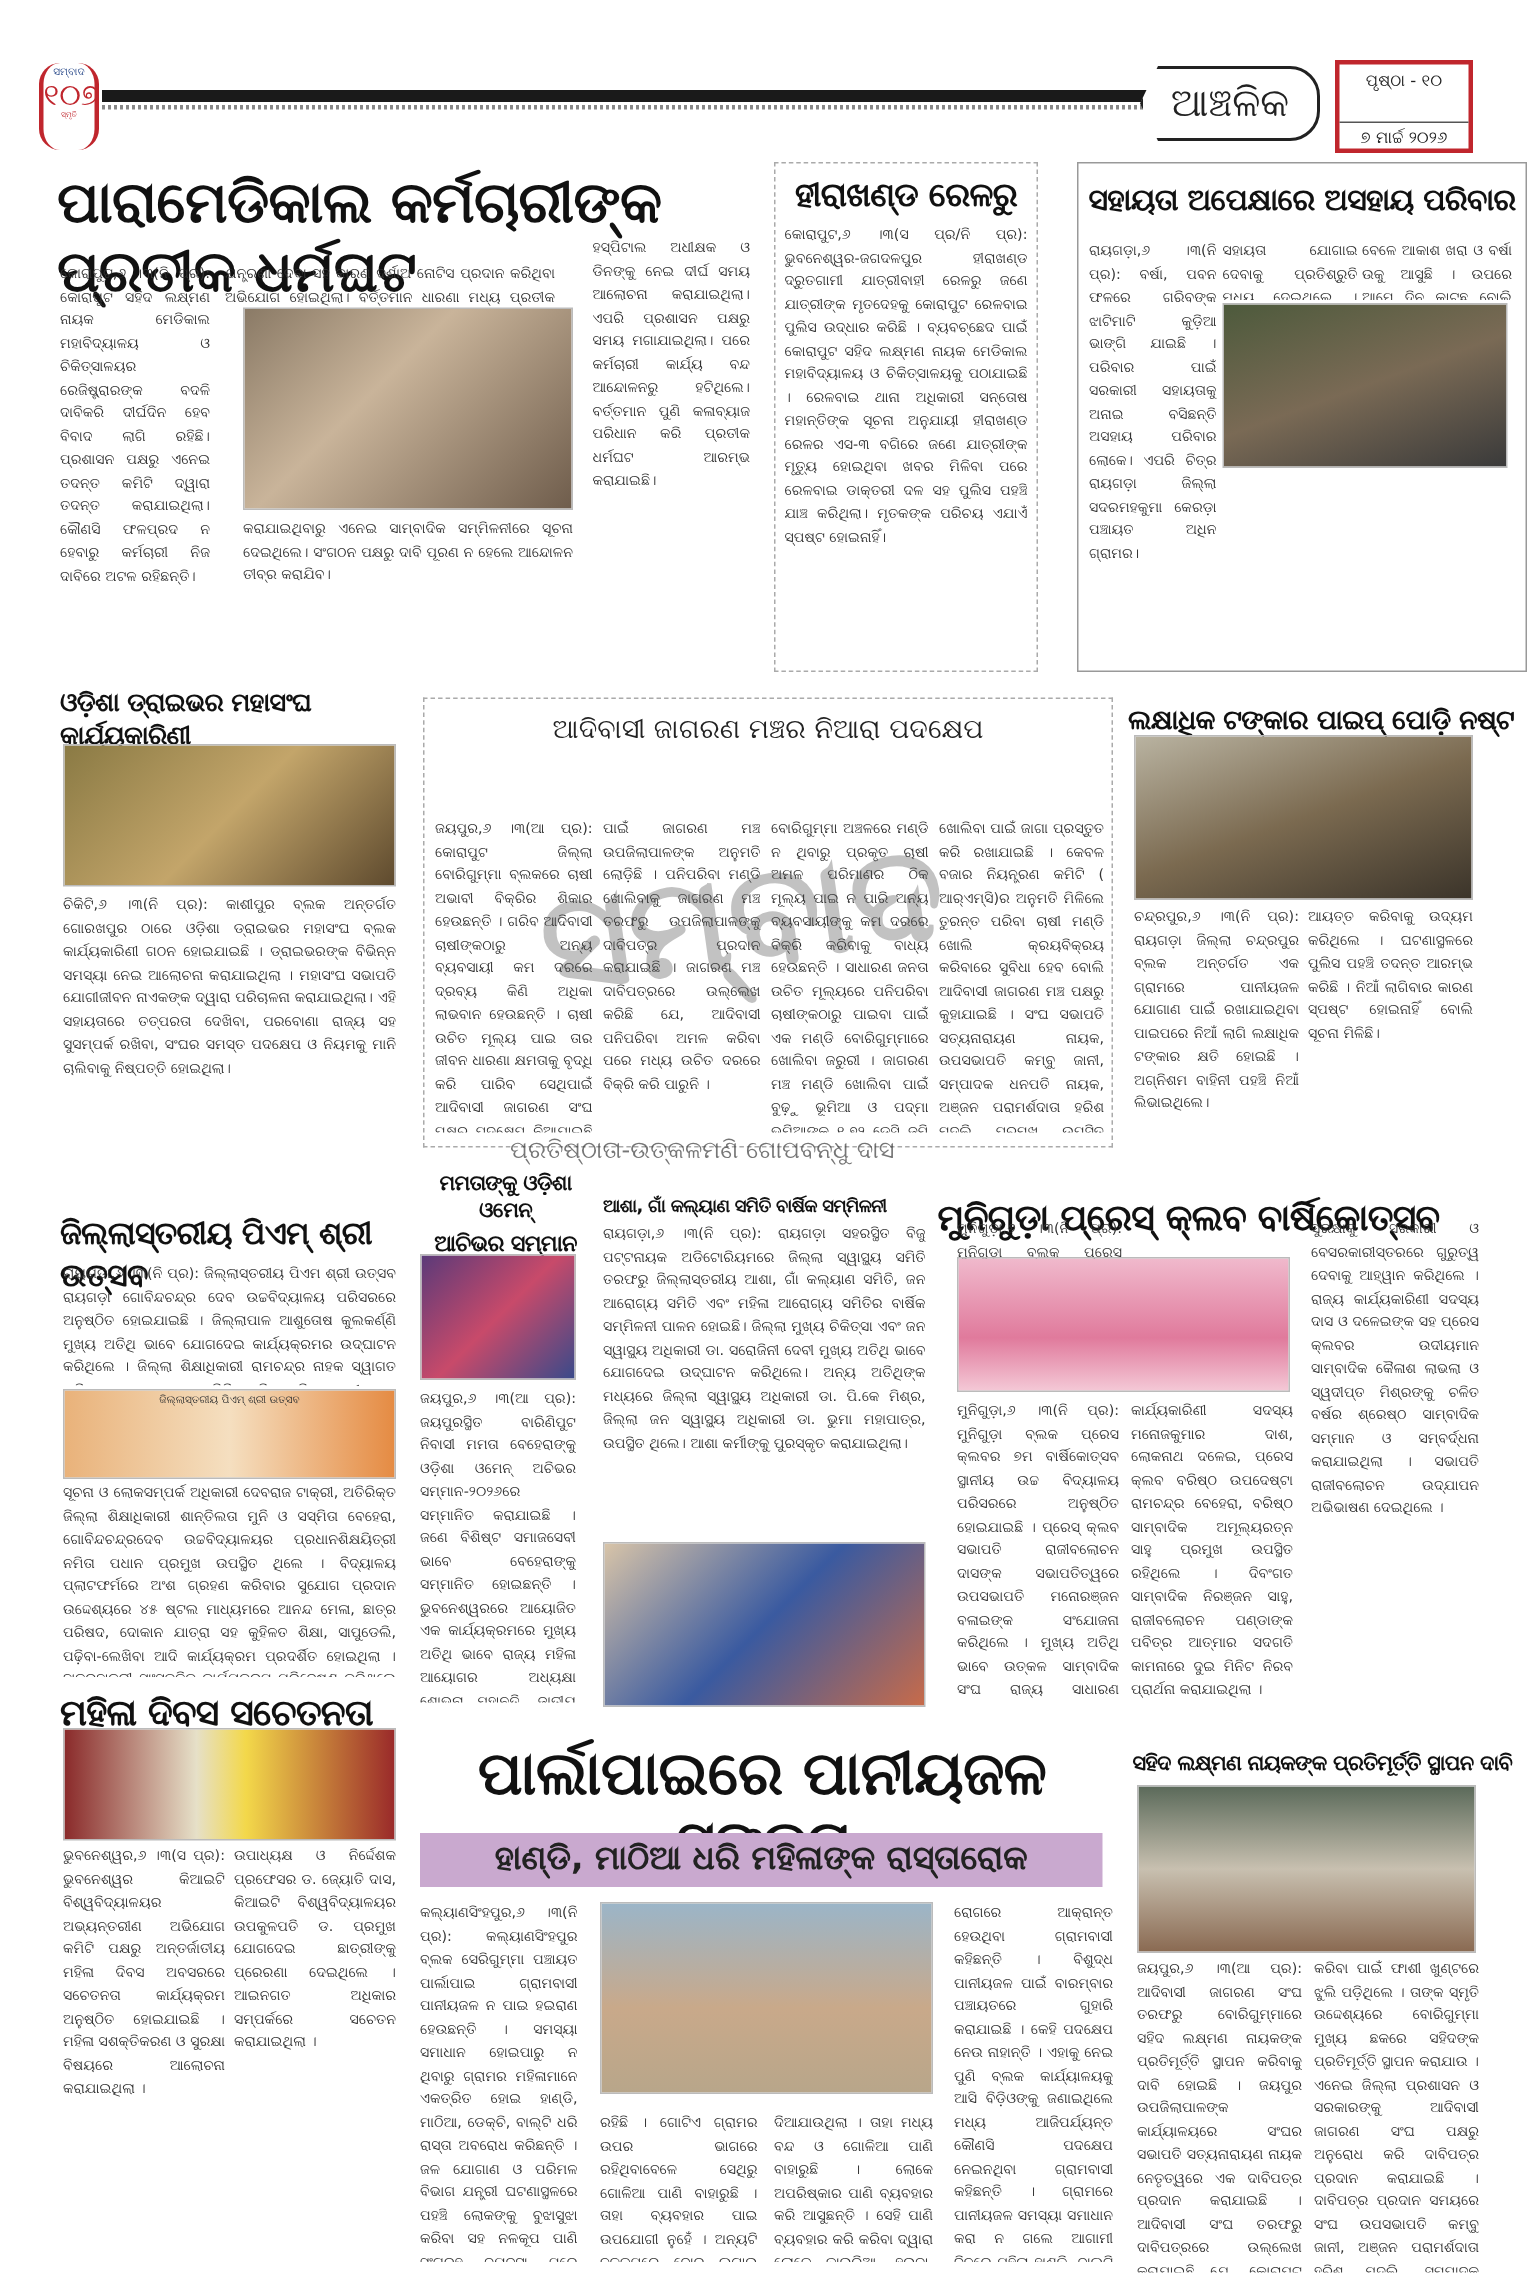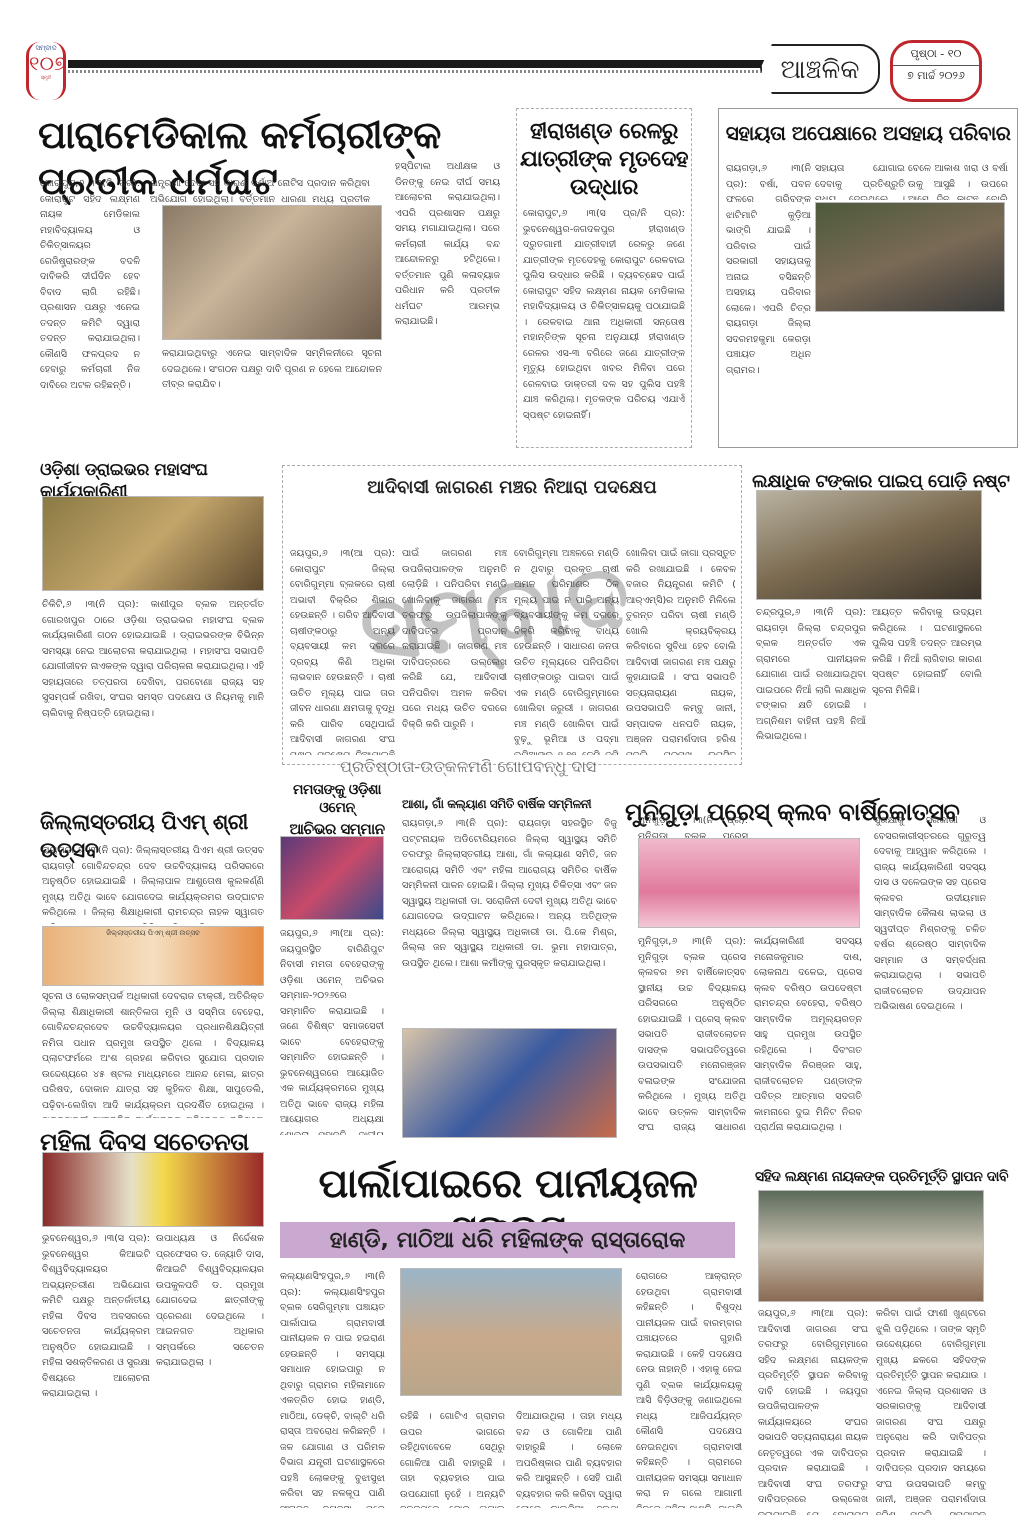--- a/index.html
+++ b/index.html
@@ -6,22 +6,22 @@
   body{width:1024px;height:1520px;background:#fff;font-family:"DejaVu Sans",sans-serif;color:#222;position:relative;overflow:hidden}
   .abs{position:absolute}
   
   .logo{left:26px;top:42px;width:40px;height:58px;border-left:3px solid #c0262d;border-right:3px solid #c0262d;border-radius:14px;text-align:center}
   .logo .paper{font-size:7px;color:#2a4a8a;margin-top:2px}
   .logo .num{font-size:20px;font-weight:normal;color:#c0262d;line-height:22px}
   .logo .yrs{font-size:5px;color:#c0262d}
   .rule{left:68px;top:60px;width:700px;height:8px;background:#1a1a1a}
   .rule2{left:68px;top:70px;width:700px;height:3px;background:repeating-linear-gradient(90deg,#888 0 2px,#fff 2px 4px)}
   .section{left:760px;top:44px;width:120px;height:50px;border:2px solid #222;border-radius:6px 20px 20px 6px;font-size:26px;font-weight:normal;text-align:center;line-height:46px;background:#fff;clip-path:polygon(10% 0,100% 0,100% 100%,10% 100%,0 50%)}
-  .pageinfo{left:890px;top:40px;width:92px;height:62px;border:3px solid #c0262d;border-radius:22px;text-align:center;font-size:11px;line-height:14px;padding-top:4px}
-  .pageinfo .date{border-top:1px solid #555;margin-top:4px;padding-top:3px}
+  .pageinfo{left:890px;top:40px;width:92px;height:62px;border:3px solid #c0262d;border-radius:0;text-align:center;font-size:11px;line-height:14px;padding-top:4px}
+  .pageinfo .date{border-top:1px solid #555;margin-top:20px;padding-top:3px}
   
   h1,h2,h3{font-weight:bold;color:#111;letter-spacing:-0.5px}
   .hl-xl{font-size:38px;line-height:46px}
   .hl-lg{font-size:30px;line-height:36px}
   .hl-md{font-size:22px;line-height:28px}
   .hl-sm{font-size:17px;line-height:22px}
   .text{font-size:9.5px;line-height:15.5px;color:#333;text-align:justify;overflow:hidden}
   .photo{background:linear-gradient(135deg,#8a7a66,#c9b49a 40%,#6f5d4c);border:1px solid #bbb}
   .boxed{border:1px solid #999}
   .dotted{border:1px dashed #aaa}
@@ -49,40 +49,39 @@
   <h1 class="hl-xl">ପାରାମେଡିକାଲ କର୍ମଚାରୀଙ୍କ ପ୍ରତୀକ ଧର୍ମଘଟ</h1>
 </div>
 <div class="abs text" style="left:40px;top:175px;width:100px;height:270px">କୋରାପୁଟ,୬ ।୩(ନି ପ୍ର): କୋରାପୁଟ ସହିଦ ଲକ୍ଷ୍ମଣ ନାୟକ ମେଡିକାଲ ମହାବିଦ୍ୟାଳୟ ଓ ଚିକିତ୍ସାଳୟର ରେଜିଷ୍ଟ୍ରାରଙ୍କ ବଦଳି ଦାବିକରି ଦୀର୍ଘଦିନ ହେବ ବିବାଦ ଲାଗି ରହିଛି। ପ୍ରଶାସନ ପକ୍ଷରୁ ଏନେଇ ତଦନ୍ତ କମିଟି ଦ୍ୱାରା ତଦନ୍ତ କରାଯାଇଥିଲା। କୌଣସି ଫଳପ୍ରଦ ନ ହେବାରୁ କର୍ମଚାରୀ ନିଜ ଦାବିରେ ଅଟଳ ରହିଛନ୍ତି।</div>
 <div class="abs text" style="left:150px;top:175px;width:220px;height:30px">ଯନ୍ତ୍ରଣା ଦେବା ସହ କାରଣ ଦର୍ଶାଅ ନୋଟିସ ପ୍ରଦାନ କରିଥିବା ଅଭିଯୋଗ ହୋଇଥିଲା। ବର୍ତ୍ତମାନ ଧାରଣା ମଧ୍ୟ ପ୍ରତୀକ ଧର୍ମଘଟ ଆରମ୍ଭ କରିଛନ୍ତି।</div>
 <div class="abs photo" style="left:162px;top:205px;width:220px;height:135px"></div>
 <div class="abs text" style="left:162px;top:345px;width:220px;height:100px">କରାଯାଇଥିବାରୁ ଏନେଇ ସାମ୍ବାଦିକ ସମ୍ମିଳନୀରେ ସୂଚନା ଦେଇଥିଲେ। ସଂଗଠନ ପକ୍ଷରୁ ଦାବି ପୂରଣ ନ ହେଲେ ଆନ୍ଦୋଳନ ତୀବ୍ର କରାଯିବ।</div>
 <div class="abs text" style="left:395px;top:158px;width:105px;height:270px">ହସ୍ପିଟାଲ ଅଧୀକ୍ଷକ ଓ ଡିନଙ୍କୁ ନେଇ ଦୀର୍ଘ ସମୟ ଆଲୋଚନା କରାଯାଇଥିଲା। ଏପରି ପ୍ରଶାସନ ପକ୍ଷରୁ ସମୟ ମଗାଯାଇଥିଲା। ପରେ କର୍ମଚାରୀ କାର୍ଯ୍ୟ ବନ୍ଦ ଆନ୍ଦୋଳନରୁ ହଟିଥିଲେ। ବର୍ତ୍ତମାନ ପୁଣି କଳାବ୍ୟାଜ ପରିଧାନ କରି ପ୍ରତୀକ ଧର୍ମଘଟ ଆରମ୍ଭ କରାଯାଇଛି।</div>
 
 <div class="abs dotted" style="left:516px;top:108px;width:176px;height:340px">
   <h2 class="hl-md" style="text-align:center;margin-top:8px">ହୀରାଖଣ୍ଡ ରେଳରୁ</h2>
-  <h2 class="hl-md" style="text-align:center">ଯାତ୍ରୀଙ୍କ ମୃତଦେହ ଉଦ୍ଧାର</h2>
   <div class="text" style="padding:4px 6px;height:265px">କୋରାପୁଟ,୬ ।୩(ସ ପ୍ର/ନି ପ୍ର): ଭୁବନେଶ୍ୱର-ଜଗଦଳପୁର ହୀରାଖଣ୍ଡ ଦ୍ରୁତଗାମୀ ଯାତ୍ରୀବାହୀ ରେଳରୁ ଜଣେ ଯାତ୍ରୀଙ୍କ ମୃତଦେହକୁ କୋରାପୁଟ ରେଳବାଇ ପୁଲିସ ଉଦ୍ଧାର କରିଛି । ବ୍ୟବଚ୍ଛେଦ ପାଇଁ କୋରାପୁଟ ସହିଦ ଲକ୍ଷ୍ମଣ ନାୟକ ମେଡିକାଲ ମହାବିଦ୍ୟାଳୟ ଓ ଚିକିତ୍ସାଳୟକୁ ପଠାଯାଇଛି । ରେଳବାଇ ଥାନା ଅଧିକାରୀ ସନ୍ତୋଷ ମହାନ୍ତିଙ୍କ ସୂଚନା ଅନୁଯାୟୀ ହୀରାଖଣ୍ଡ ରେଳର ଏସ-୩ ବଗିରେ ଜଣେ ଯାତ୍ରୀଙ୍କ ମୃତ୍ୟୁ ହୋଇଥିବା ଖବର ମିଳିବା ପରେ ରେଳବାଇ ଡାକ୍ତରୀ ଦଳ ସହ ପୁଲିସ ପହଞ୍ଚି ଯାଞ୍ଚ କରିଥିଲା। ମୃତକଙ୍କ ପରିଚୟ ଏଯାଏଁ ସ୍ପଷ୍ଟ ହୋଇନାହିଁ।</div>
 </div>
 
 <div class="abs boxed" style="left:718px;top:108px;width:300px;height:340px">
   <h2 class="hl-md" style="text-align:center;margin-top:10px;font-size:20px">ସହାୟତା ଅପେକ୍ଷାରେ ଅସହାୟ ପରିବାର</h2>
 </div>
 <div class="abs text" style="left:726px;top:160px;width:85px;height:280px">ରାୟଗଡ଼ା,୬ ।୩(ନି ପ୍ର): ବର୍ଷା, ପବନ ଫଳରେ ଗରିବଙ୍କ ଝାଟିମାଟି କୁଡ଼ିଆ ଭାଙ୍ଗି ଯାଇଛି । ପରିବାର ପାଇଁ ସରକାରୀ ସହାୟତାକୁ ଅନାଇ ବସିଛନ୍ତି ଅସହାୟ ପରିବାର ଲୋକେ। ଏପରି ଚିତ୍ର ରାୟଗଡ଼ା ଜିଲ୍ଲା ସଦରମହକୁମା କେରଡ଼ା ପଞ୍ଚାୟତ ଅଧିନ ଗ୍ରାମର।</div>
 <div class="abs text" style="left:815px;top:160px;width:90px;height:40px">ସହାୟତା ଯୋଗାଇ ଦେବାକୁ ପ୍ରତିଶ୍ରୁତି ମଧ୍ୟ ଦେଇଥିଲେ । ଦୀର୍ଘଦିନ ବିତିଗଲାଣି ସହାୟତା ମିଳିନାହିଁ।</div>
 <div class="abs photo" style="left:815px;top:202px;width:190px;height:110px;background:linear-gradient(160deg,#4d5a3c,#7a6a55 50%,#3a3a3a)"></div>
 <div class="abs text" style="left:908px;top:160px;width:100px;height:40px">ବେଳେ ଆକାଶ ଖରା ଓ ବର୍ଷା ଉକୁ ଆସୁଛି । ଉପରେ ଆମେ ଦିନ କାଟୁଛୁ ବୋଲି ପରିବାର କହିଛନ୍ତି । ସରକାରୀ ସହାୟତା ମିଳିବା ପାଇଁ ଦାବି ହୋଇଛି।</div>
 
 <div class="abs" style="left:40px;top:458px;width:230px">
   <h3 class="hl-sm">ଓଡ଼ିଶା ଡ୍ରାଇଭର ମହାସଂଘ କାର୍ଯ୍ୟକାରିଣୀ</h3>
 </div>
 <div class="abs photo" style="left:42px;top:496px;width:222px;height:95px;background:linear-gradient(135deg,#8a7a44,#c3a56a 50%,#5e4a2e)"></div>
 <div class="abs text" style="left:42px;top:596px;width:222px;height:200px">ଚିକିଟି,୬ ।୩(ନି ପ୍ର): କାଶୀପୁର ବ୍ଲକ ଅନ୍ତର୍ଗତ ଗୋରଖପୁର ଠାରେ ଓଡ଼ିଶା ଡ୍ରାଇଭର ମହାସଂଘ ବ୍ଲକ କାର୍ଯ୍ୟକାରିଣୀ ଗଠନ ହୋଇଯାଇଛି । ଡ୍ରାଇଭରଙ୍କ ବିଭିନ୍ନ ସମସ୍ୟା ନେଇ ଆଲୋଚନା କରାଯାଇଥିଲା । ମହାସଂଘ ସଭାପତି ଯୋଗୀଜୀବନ ନାଏକଙ୍କ ଦ୍ୱାରା ପରିଚାଳନା କରାଯାଇଥିଲା। ଏହି ସହାୟତାରେ ତତ୍ପରତା ଦେଖିବା, ପରବୋଣା ରାଜ୍ୟ ସହ ସୁସମ୍ପର୍କ ରଖିବା, ସଂଘର ସମସ୍ତ ପଦକ୍ଷେପ ଓ ନିୟମକୁ ମାନି ଚାଲିବାକୁ ନିଷ୍ପତ୍ତି ହୋଇଥିଲା।</div>
 
 <div class="abs dotted" style="left:282px;top:465px;width:460px;height:300px">
-  <div style="text-align:center;font-size:18px;font-weight:bold;margin-top:10px">ଆଦିବାସୀ ଜାଗରଣ ମଞ୍ଚର ନିଆରା ପଦକ୍ଷେପ</div>
+  <div style="text-align:center;font-size:18px;font-weight:normal;margin-top:10px">ଆଦିବାସୀ ଜାଗରଣ ମଞ୍ଚର ନିଆରା ପଦକ୍ଷେପ</div>
 </div>
 <div class="abs text" style="left:290px;top:545px;width:105px;height:210px">ଜୟପୁର,୬ ।୩(ଆ ପ୍ର): କୋରାପୁଟ ଜିଲ୍ଲା ବୋରିଗୁମ୍ମା ବ୍ଲକରେ ଚାଷୀ ଅଭାବୀ ବିକ୍ରିର ଶିକାର ହେଉଛନ୍ତି । ଗରିବ ଆଦିବାସୀ ଚାଷୀଙ୍କଠାରୁ ଅନ୍ୟ ବ୍ୟବସାୟୀ କମ ଦରରେ ଦ୍ରବ୍ୟ କିଣି ଅଧିକା ଲାଭବାନ ହେଉଛନ୍ତି । ଚାଷୀ ଉଚିତ ମୂଲ୍ୟ ପାଇ ତାର ଜୀବନ ଧାରଣା କ୍ଷମତାକୁ ବୃଦ୍ଧି କରି ପାରିବ ସେଥିପାଇଁ ଆଦିବାସୀ ଜାଗରଣ ସଂଘ ପକ୍ଷରୁ ପଦକ୍ଷେପ ନିଆଯାଇଛି ।</div>
 <div class="abs text" style="left:402px;top:545px;width:105px;height:210px">ପାଇଁ ଜାଗରଣ ମଞ୍ଚ ଉପଜିଲାପାଳଙ୍କ ଅନୁମତି ଲୋଡ଼ିଛି । ପନିପରିବା ମଣ୍ଡି ଖୋଲିବାକୁ ଜାଗରଣ ମଞ୍ଚ ତରଫରୁ ଉପଜିଲାପାଳଙ୍କୁ ଦାବିପତ୍ର ପ୍ରଦାନ କରାଯାଇଛି । ଜାଗରଣ ମଞ୍ଚ ଦାବିପତ୍ରରେ ଉଲ୍ଲେଖ କରିଛି ଯେ, ଆଦିବାସୀ ପନିପରିବା ଅମଳ କରିବା ପରେ ମଧ୍ୟ ଉଚିତ ଦରରେ ବିକ୍ରି କରି ପାରୁନି ।</div>
 <div class="abs text" style="left:514px;top:545px;width:105px;height:210px">ବୋରିଗୁମ୍ମା ଅଞ୍ଚଳରେ ମଣ୍ଡି ନ ଥିବାରୁ ପ୍ରକୃତ ଚାଷୀ ଅମଳ ପରିମାଣର ଠିକ ମୂଲ୍ୟ ପାଇ ନ ପାରି ଅନ୍ୟ ବ୍ୟବସାୟୀଙ୍କୁ କମ ଦରରେ ବିକ୍ରି କରିବାକୁ ବାଧ୍ୟ ହେଉଛନ୍ତି । ସାଧାରଣ ଜନତା ଉଚିତ ମୂଲ୍ୟରେ ପନିପରିବା ଚାଷୀଙ୍କଠାରୁ ପାଇବା ପାଇଁ ଏକ ମଣ୍ଡି ବୋରିଗୁମ୍ମାରେ ଖୋଲିବା ଜରୁରୀ । ଜାଗରଣ ମଞ୍ଚ ମଣ୍ଡି ଖୋଲିବା ପାଇଁ ବୁଢ଼ୁ ଭୂମିଆ ଓ ପଦ୍ମା ଭୂମିଆଙ୍କ ୧.୭୨ ଡେସି ଜମି ଚିହ୍ନଟ କରାଯାଇଥିବା ଦାବିପତ୍ରରେ ଦର୍ଶାଯାଇଛି ।</div>
 <div class="abs text" style="left:626px;top:545px;width:110px;height:210px">ଖୋଲିବା ପାଇଁ ଜାଗା ପ୍ରସ୍ତୁତ କରି ରଖାଯାଇଛି । କେବଳ ବଜାର ନିୟନ୍ତ୍ରଣ କମିଟି ( ଆର୍‌ଏମ୍‌ସି)ର ଅନୁମତି ମିଳିଲେ ତୁରନ୍ତ ପରିବା ଚାଷୀ ମଣ୍ଡି ଖୋଲି କ୍ରୟବିକ୍ରୟ କରିବାରେ ସୁବିଧା ହେବ ବୋଲି ଆଦିବାସୀ ଜାଗରଣ ମଞ୍ଚ ପକ୍ଷରୁ କୁହାଯାଇଛି । ସଂଘ ସଭାପତି ସତ୍ୟନାରାୟଣ ନାୟକ, ଉପସଭାପତି କମ୍ବୁ ଜାନୀ, ସମ୍ପାଦକ ଧନପତି ନାୟକ, ଅଞ୍ଜନ ପରାମର୍ଶଦାତା ହରିଶ ମୁଦୁଲି ପ୍ରମୁଖ ଉପସ୍ଥିତ ଥିଲେ।</div>
 <div class="abs watermark" style="left:360px;top:560px">ସମ୍ବାଦ</div>
 <div class="abs wm-sub" style="left:340px;top:757px">ପ୍ରତିଷ୍ଠାତା-ଉତ୍କଳମଣି ଗୋପବନ୍ଧୁ ଦାସ</div>
 
 <div class="abs" style="left:752px;top:470px;width:270px">
   <h3 class="hl-sm" style="font-size:18px">ଲକ୍ଷାଧିକ ଟଙ୍କାର ପାଇପ୍ ପୋଡ଼ି ନଷ୍ଟ</h3>

